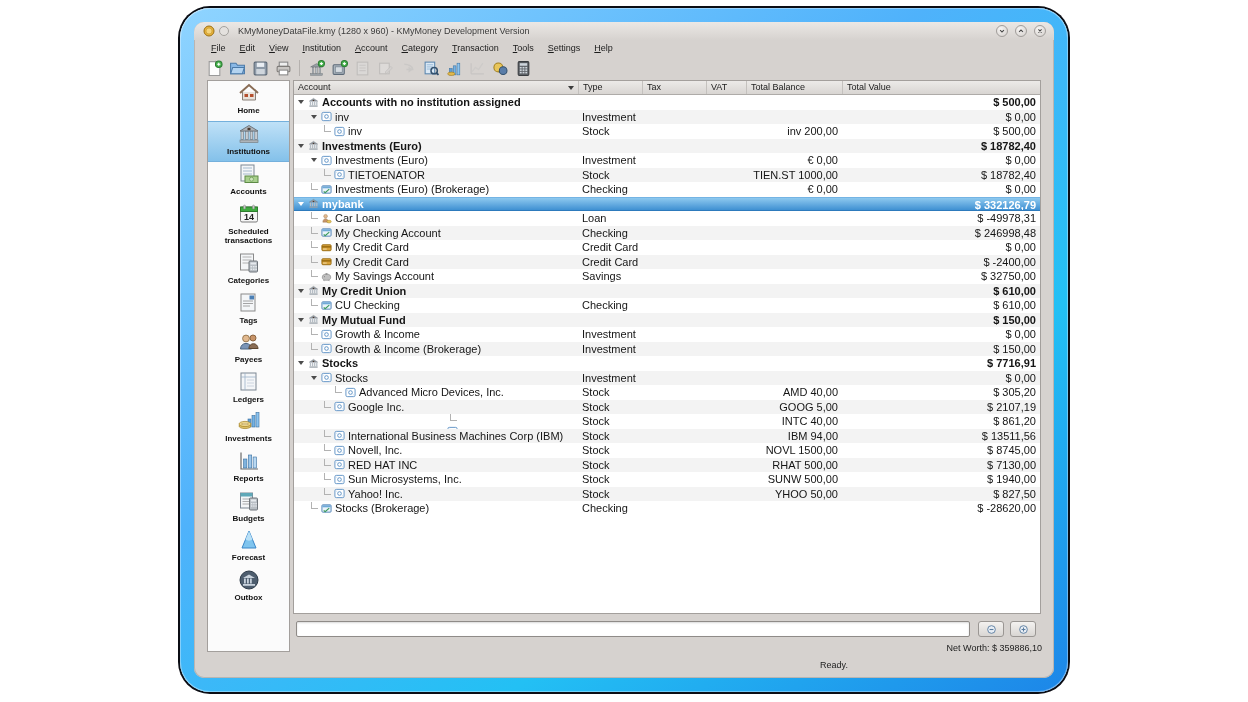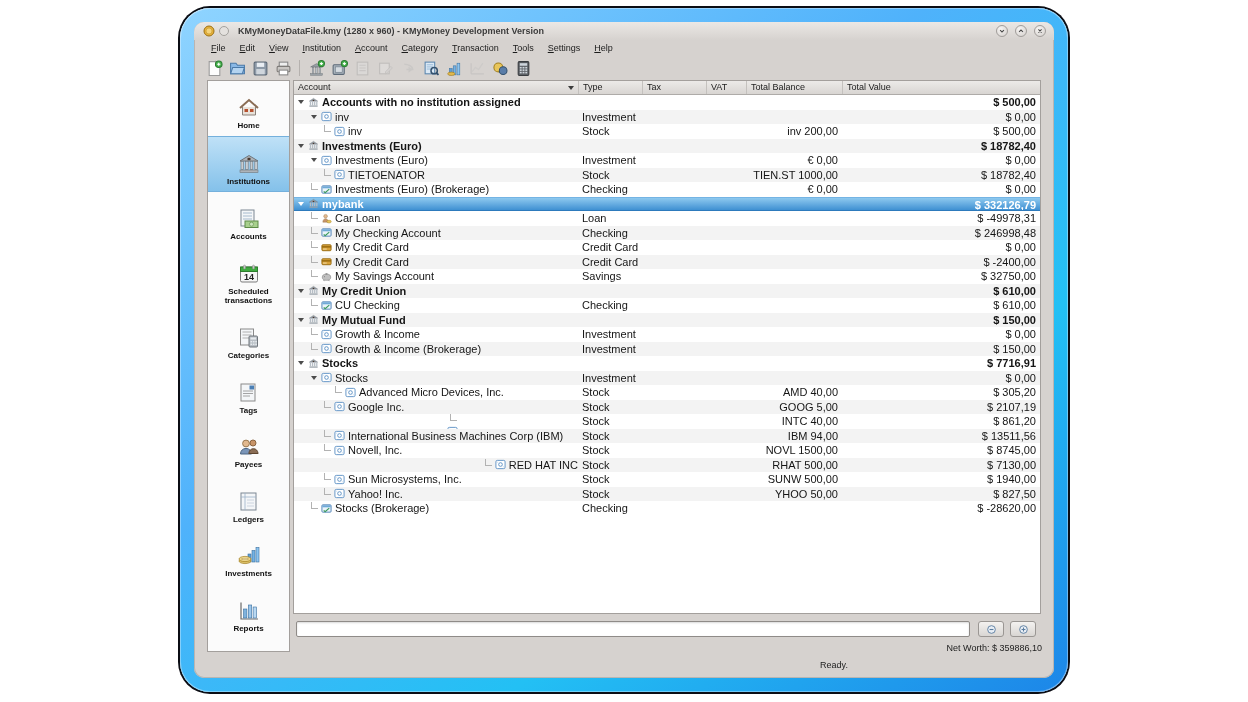--- a/index.html
+++ b/index.html
@@ -13,21 +13,21 @@
     background:linear-gradient(145deg,#8fd4ff 0%,#4fb2fb 40%,#23c0f4 70%,#1d86e8 100%);
     box-shadow:0 0 0 2px #0b0d14, inset 0 0 0 1px rgba(255,255,255,.35); }
   .screen { position:absolute; left:14px; top:14px; right:14px; bottom:14px;
     border-radius:10px; background:#d6d2cf; overflow:hidden;
     box-shadow:inset 0 0 0 1px #b9b5b2; }
 
   
   .titlebar { position:absolute; left:0; top:0; width:100%; height:18px;
     background:linear-gradient(#ebe8e5,#d6d2cf); display:flex; align-items:center; }
   .titlebar .appicons { display:flex; gap:3px; margin-left:9px; }
-  .title-text { margin-left:8px; font-size:9px; font-weight:bold; color:#3b3b3b; }
+  .title-text { margin-left:8px; font-size:9px; font-weight:normal; color:#3b3b3b; }
   .winbtns { position:absolute; right:8px; top:3px; display:flex; gap:7px; }
   .winbtn { width:12px; height:12px; border-radius:50%;
     background:radial-gradient(circle at 35% 30%,#f7f5f3,#d3cfcc);
     border:1px solid #a19d9a; display:flex; align-items:center; justify-content:center; cursor:default; }
   .winbtn svg { width:8px; height:8px; display:block; }
 
   
   .menubar { position:absolute; left:0; top:18px; width:100%; height:16px;
     display:flex; align-items:center; padding-left:10px; }
   .menu-item { display:inline-block; font-size:9px; color:#1c1c1c; padding:1px 7px; line-height:13px; }
@@ -42,21 +42,21 @@
   .tool.disabled { opacity:.38; filter:grayscale(.8); }
   .tool-sep { width:1px; height:16px; background:#b5b1ae; margin:0 3px; }
 
   .ic { display:inline-flex; }
   .ic svg { width:100%; height:100%; display:block; }
 
   
   .sidebar { position:absolute; left:13px; top:58px; width:83px; height:572px;
     background:#fbfbfb; border:1px solid #a39f9c; overflow:hidden; }
   .side-item { display:flex; flex-direction:column; align-items:center;
-    padding:15px 2px 5px 2px; cursor:default; }
+    padding:0 2px 5px 2px; cursor:default; }
   .side-item .ic { width:24px; height:24px; }
   .side-label { font-size:8px; font-weight:bold; color:#111; text-align:center;
     line-height:1.2; margin-top:1px; }
   .side-item.sel { background:linear-gradient(#bfe1f7,#84c1ea);
     border-top:1px solid #74b0dc; border-bottom:1px solid #74b0dc; }
 
   
   .view { position:absolute; left:99px; top:58px; width:748px; height:534px;
     background:#fff; border:1px solid #a39f9c; overflow:hidden; }
   .thead { display:grid; grid-template-columns:284px 64px 64px 40px 96px 1fr;
@@ -954,21 +954,21 @@
                 </span>
                 <span>Novell, Inc.</span>
               </div>
               <div class="cell pad">Stock</div>
               <div class="cell pad"></div>
               <div class="cell pad"></div>
               <div class="cell right">NOVL 1500,00</div>
               <div class="cell right">$ 8745,00</div>
             </div>
             <div class="trow alt">
-              <div class="cell acct" style="padding-left: 29px; justify-content: flex-end;">
+              <div class="cell acct" style="padding-left: 29px;">
                 <span class="twig"></span>
                 <span class="ic rowic" style="width: 11px; height: 11px;">
                   <svg viewBox="0 0 12 12">
                     <rect x="1" y="1.5" width="10" height="9" rx="1.5" fill="#fff" stroke="#5b8fc4"></rect>
                     <circle cx="6" cy="6" r="2" fill="none" stroke="#5b8fc4" stroke-width="1"></circle>
                     <path d="M2.5 3.5h1M8.5 8.5h1" stroke="#9ec2e4" stroke-width=".8"></path>
                   </svg>
                 </span>
                 <span>RED HAT INC</span>
               </div>

